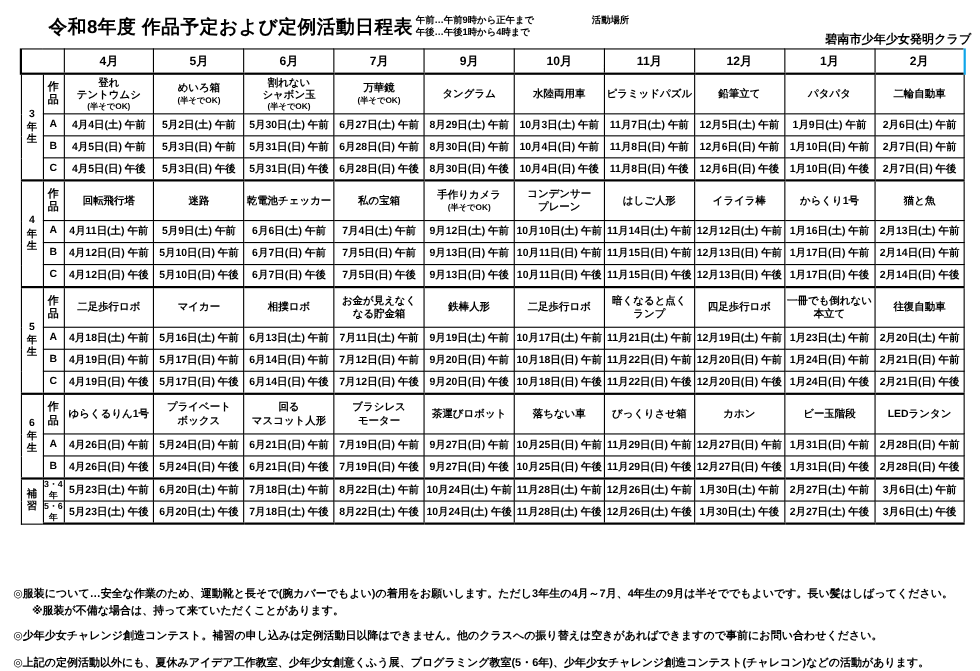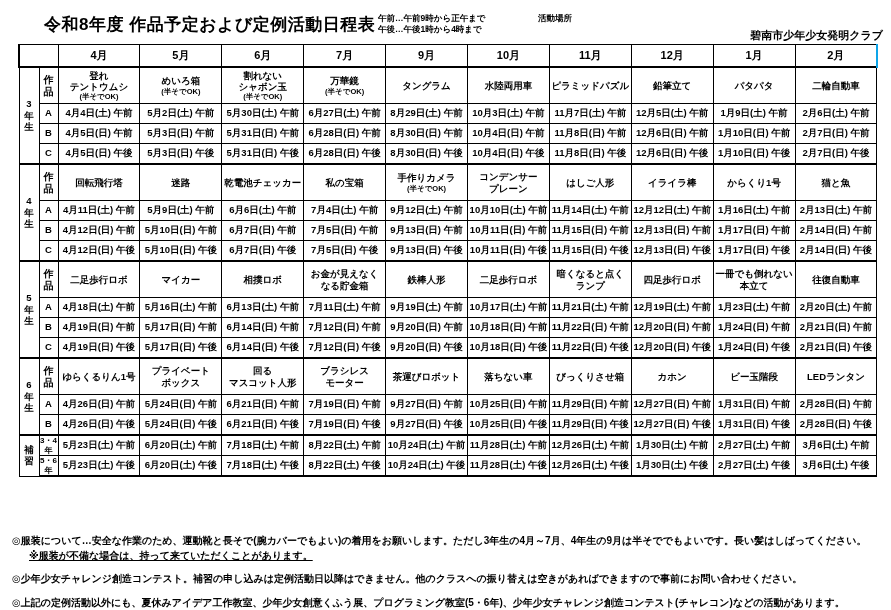--- a/index.html
+++ b/index.html
@@ -159,21 +159,21 @@
     position: absolute;
     left: 12px;
     top: 534px;
     width: 870px;
     font-size: 10px;
     font-weight: bold;
     line-height: 1.45;
   }
   .fn-block { margin-bottom: 9px; }
   .fn-line { white-space: nowrap; }
-  .fn-indent { padding-left: 17px; text-decoration: underline; }
+  .fn-indent { padding-left: 17px; }
 </style>
 </head>
 <body>
 
 <div class="doc-header">
   <div class="title-main">令和8年度  作品予定および定例活動日程表</div>
 
   <div class="header-note">
     <div>午前…午前9時から正午まで</div>
     <div>午後…午後1時から4時まで</div>

